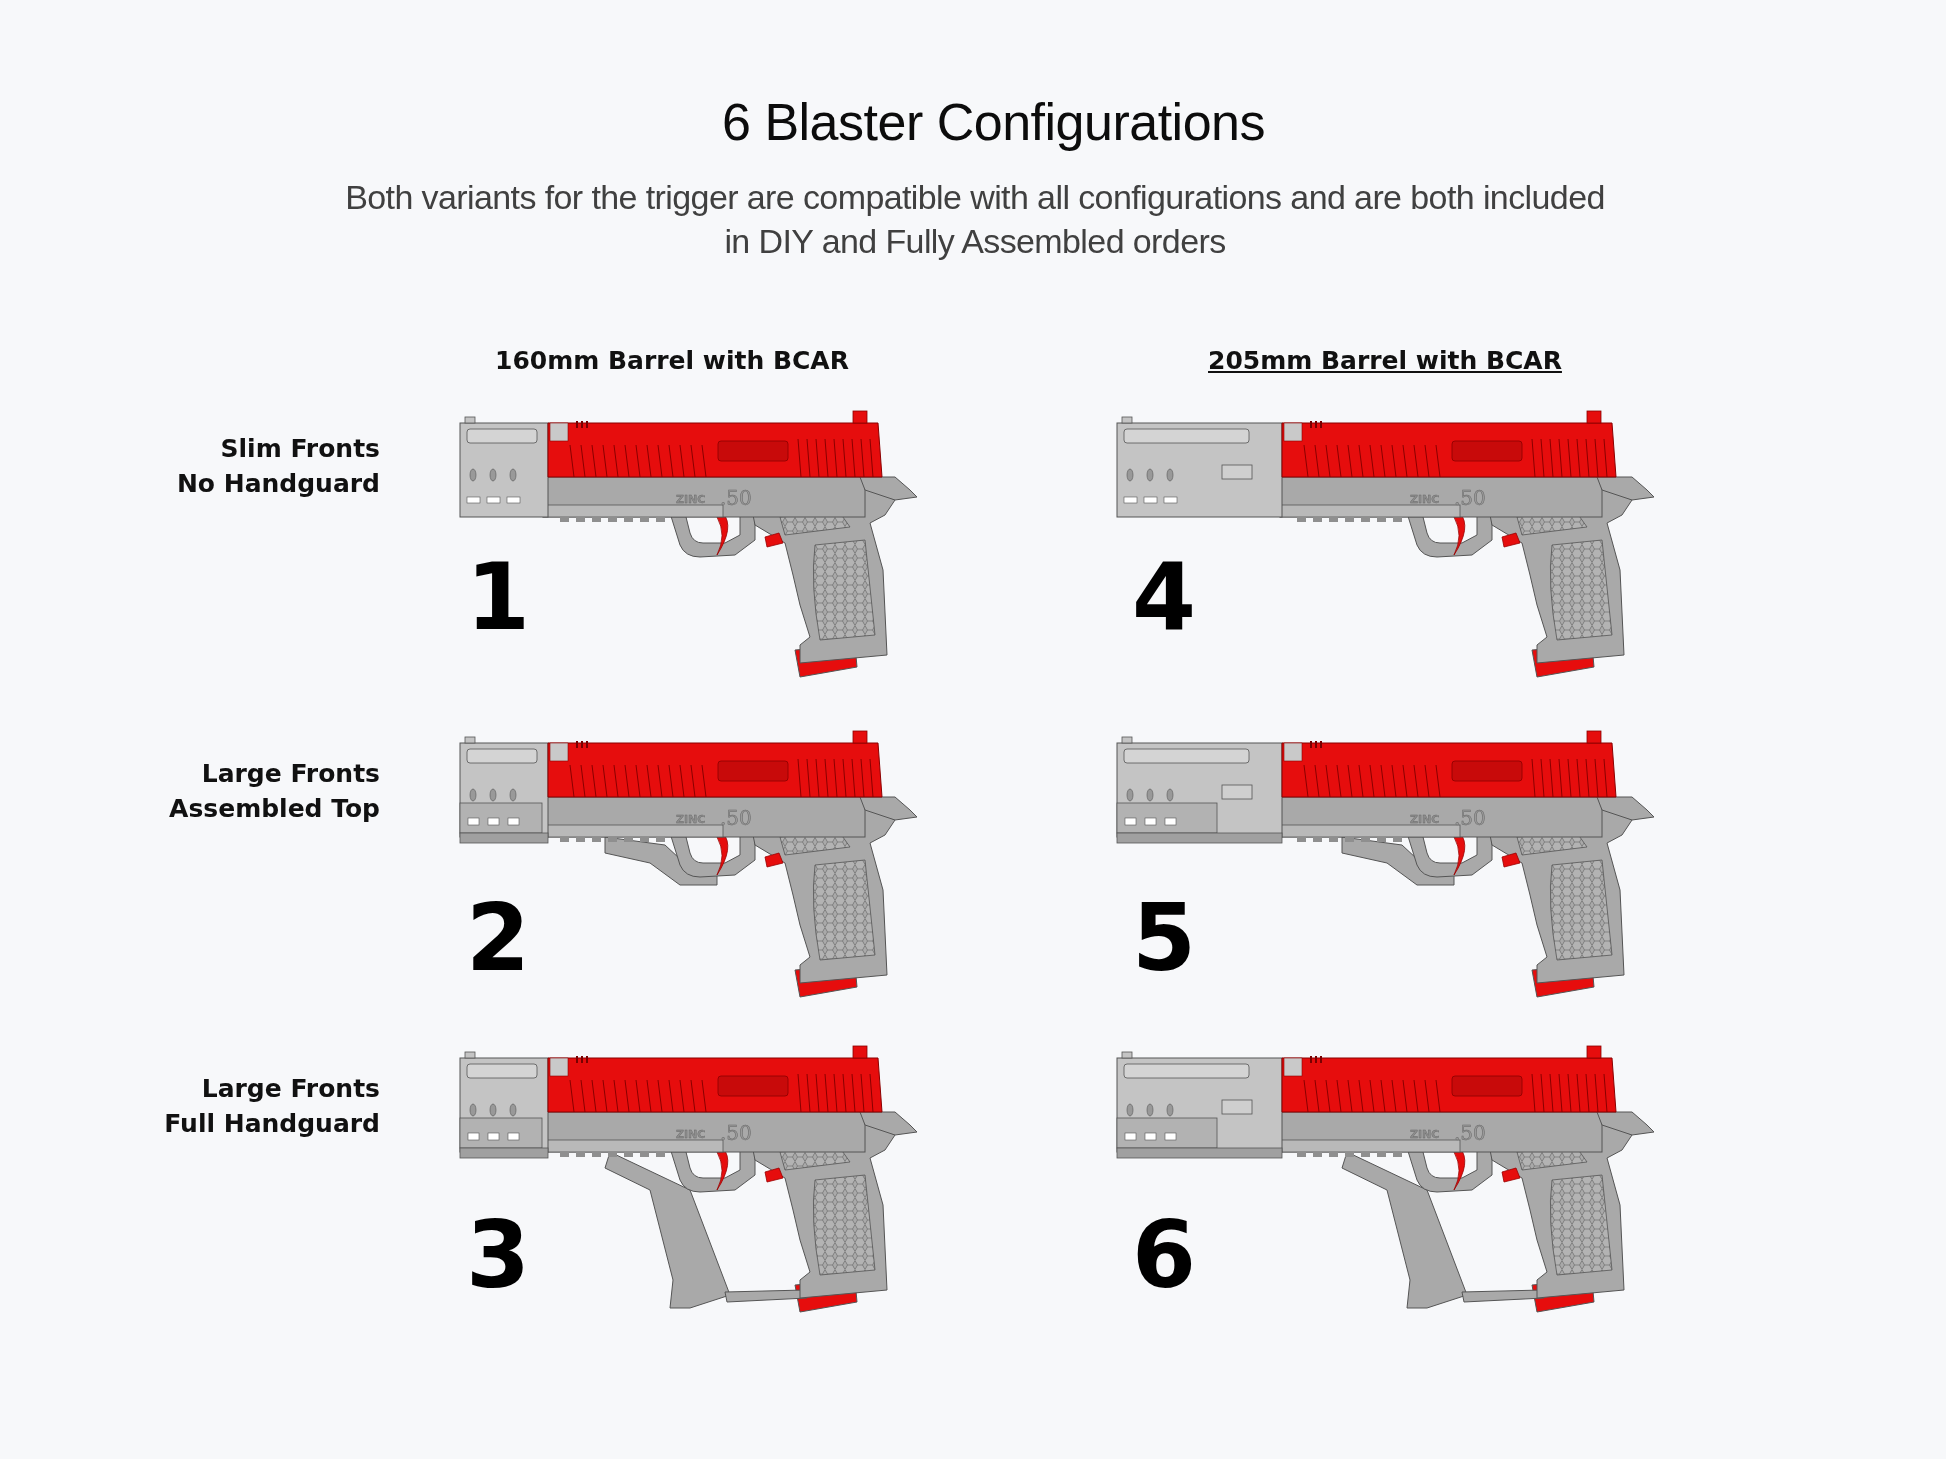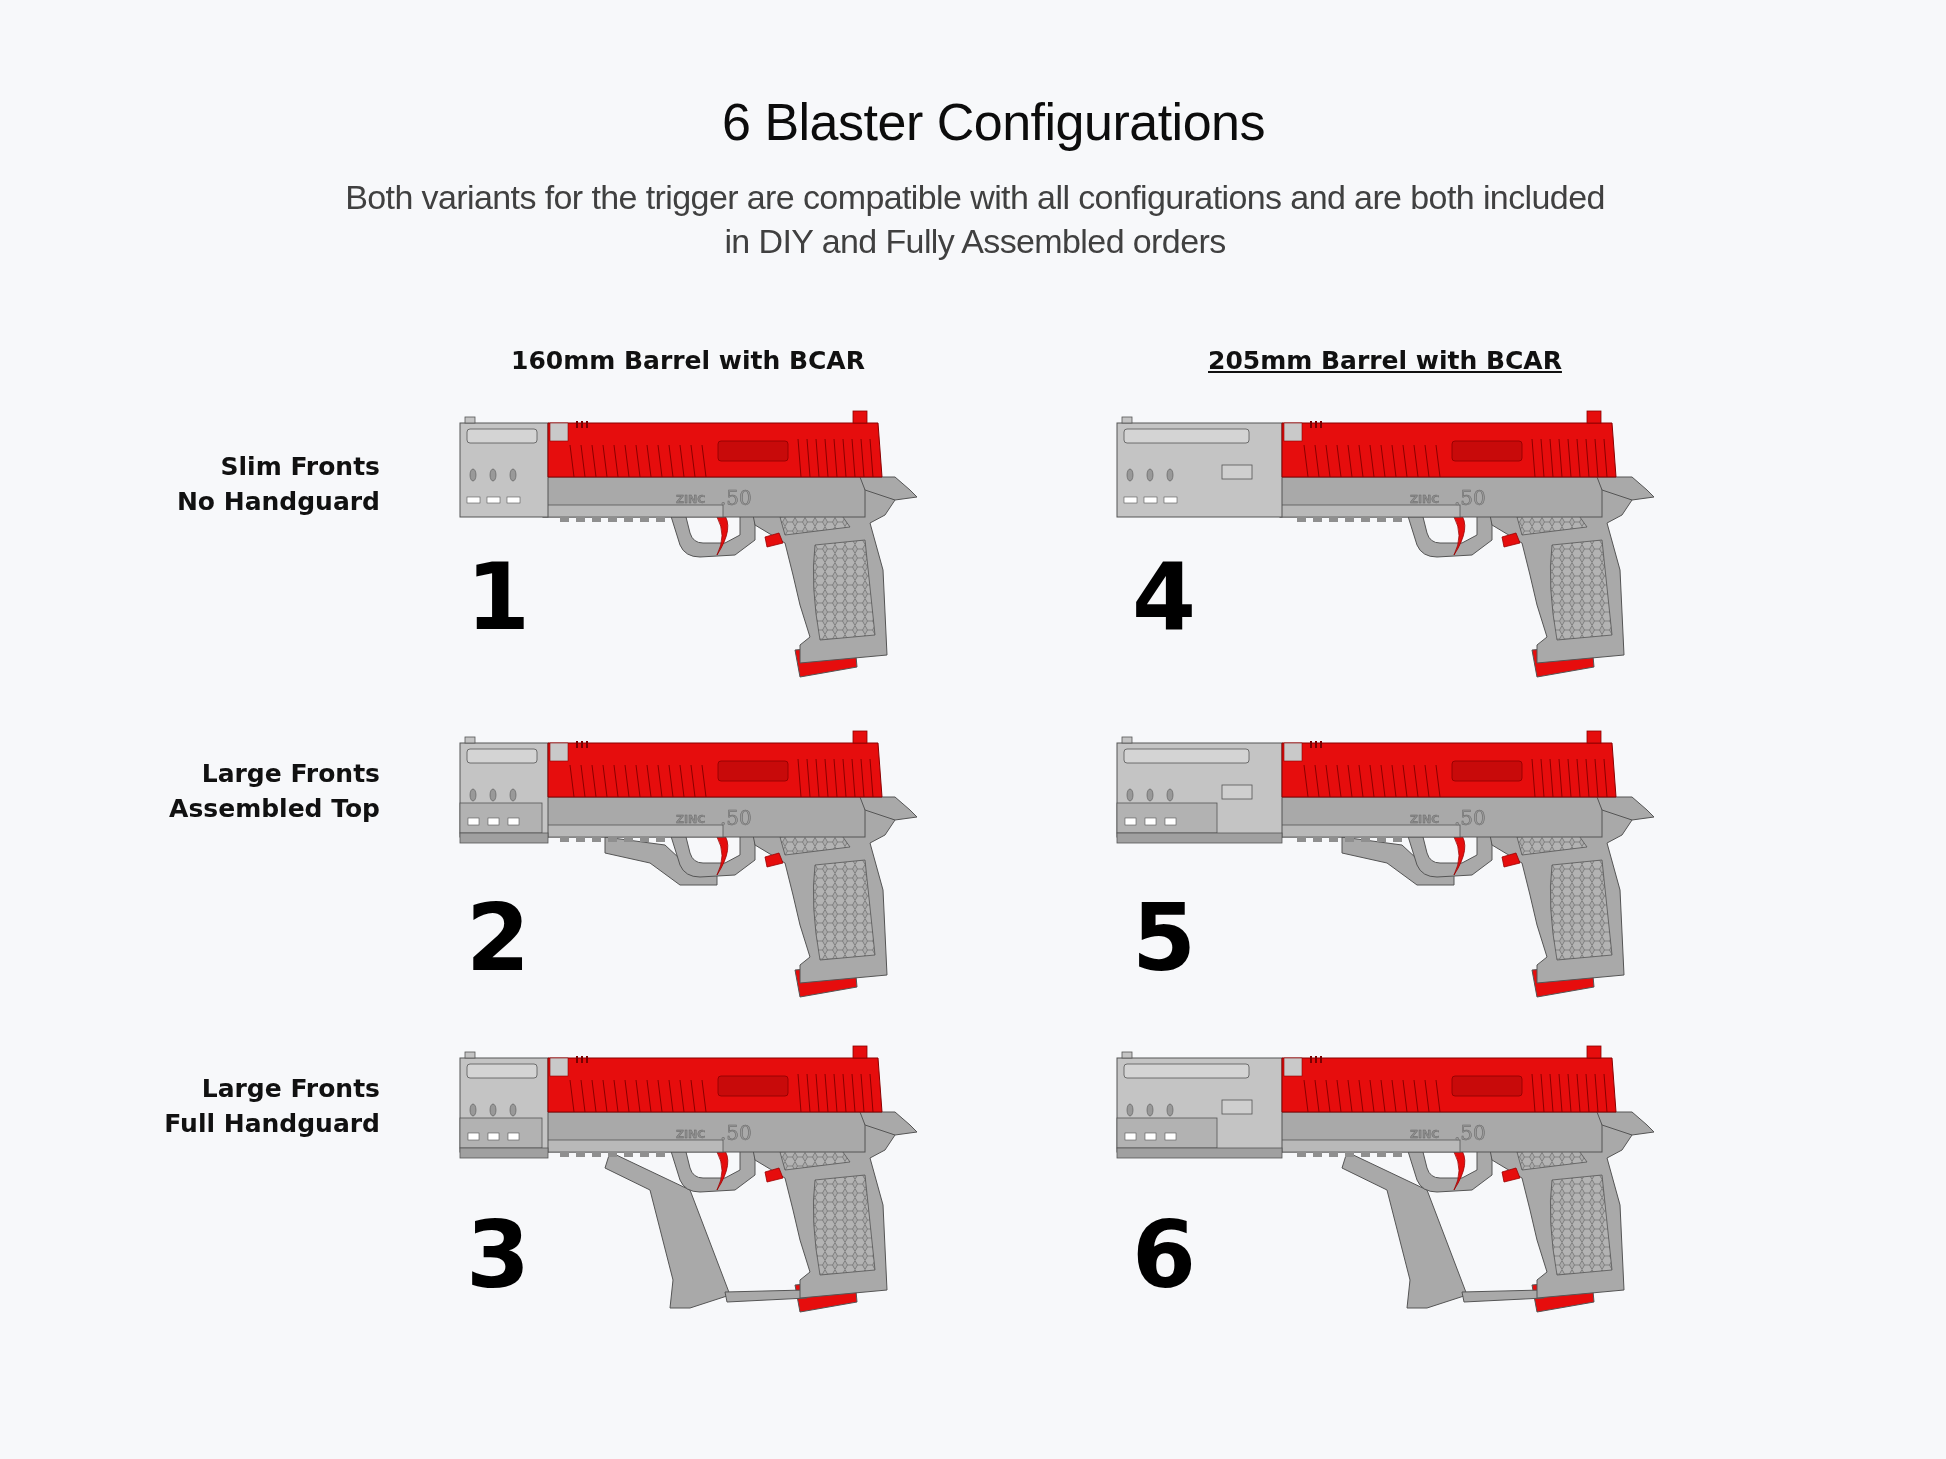--- a/index.html
+++ b/index.html
@@ -1,25 +1,25 @@
 <!DOCTYPE html>
 <html><head>
 <meta charset="utf-8">
 <style>
   * { box-sizing: border-box; margin: 0; padding: 0; }
   html, body { width: 1946px; height: 1459px; background: #f7f8fa; overflow: hidden; }
   body { position: relative; font-family: "Liberation Sans", sans-serif; color: #111; }
   .title { position: absolute; top: 92px; left: 0; width: 1946px; text-align: center; font-size: 52px; font-weight: 400; letter-spacing: -0.5px; color: #0c0c0c; padding-left: 41px; }
   .subtitle { position: absolute; top: 175px; left: 330px; width: 1290px; text-align: center; font-size: 34px; line-height: 44px; color: #404040; font-weight: 400; letter-spacing: -0.6px; }
   .col-head { position: absolute; top: 346px; font-family: "DejaVu Sans", sans-serif; font-weight: 700; font-size: 25px; color: #111; text-align: center; width: 600px; }
-  .col-head.c1 { left: 388px; }
+  .col-head.c1 { left: 372px; }
   .col-head.c2 { left: 1085px; text-decoration: underline; }
   .row-label { position: absolute; right: 1566px; text-align: right; font-family: "DejaVu Sans", sans-serif; font-weight: 700; font-size: 25px; line-height: 35px; color: #111; white-space: nowrap; }
   .row-label span { display: block; }
-  .r1 { top: 449px; } .r2 { top: 756px; } .r3 { top: 1071px; }
+  .r1 { top: 431px; } .r2 { top: 756px; } .r3 { top: 1071px; }
   .config-number { position: absolute; font-family: "DejaVu Sans", sans-serif; font-weight: 700; font-size: 92px; color: #000; line-height: 1; }
   .blaster { position: absolute; }
 </style>
 </head>
 <body>
 
 <div class="title">6 Blaster Configurations</div>
 <div class="subtitle">Both variants for the trigger are compatible with all configurations and are both included in DIY and Fully Assembled orders</div>
 
 <div class="col-head c1">160mm Barrel with BCAR</div>

